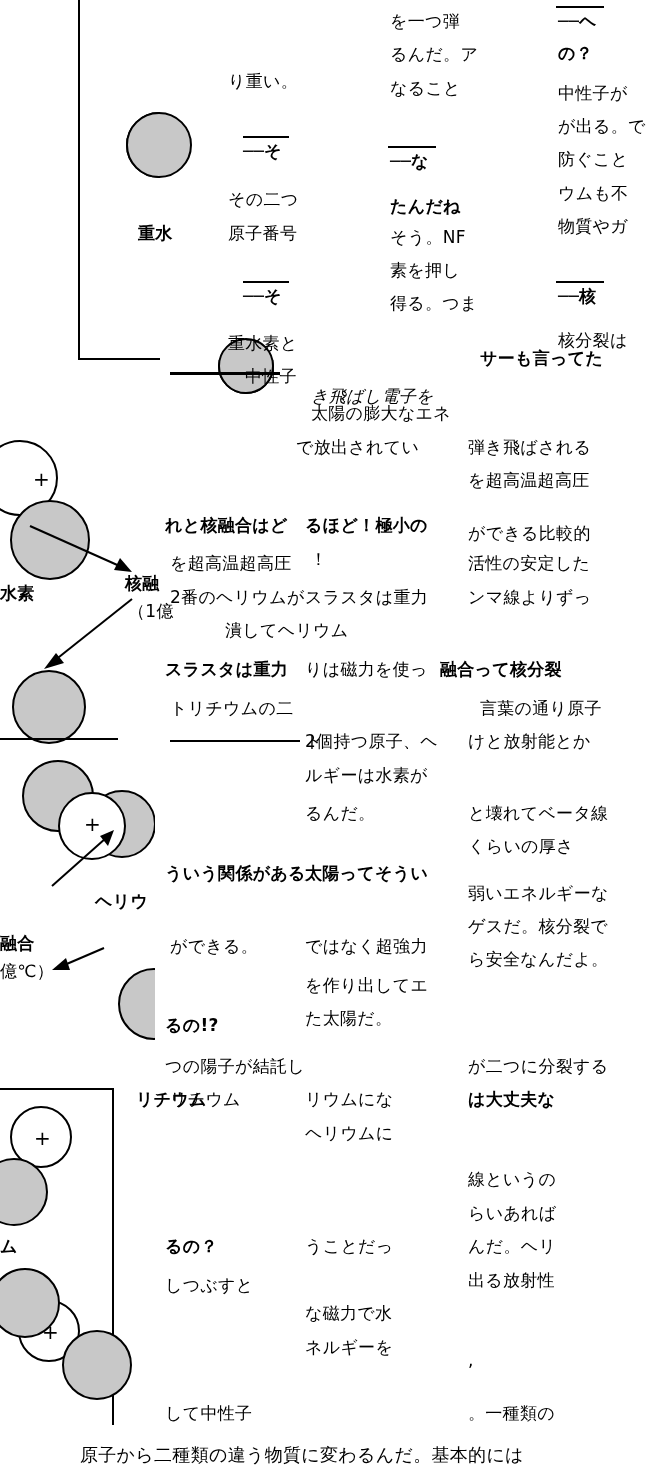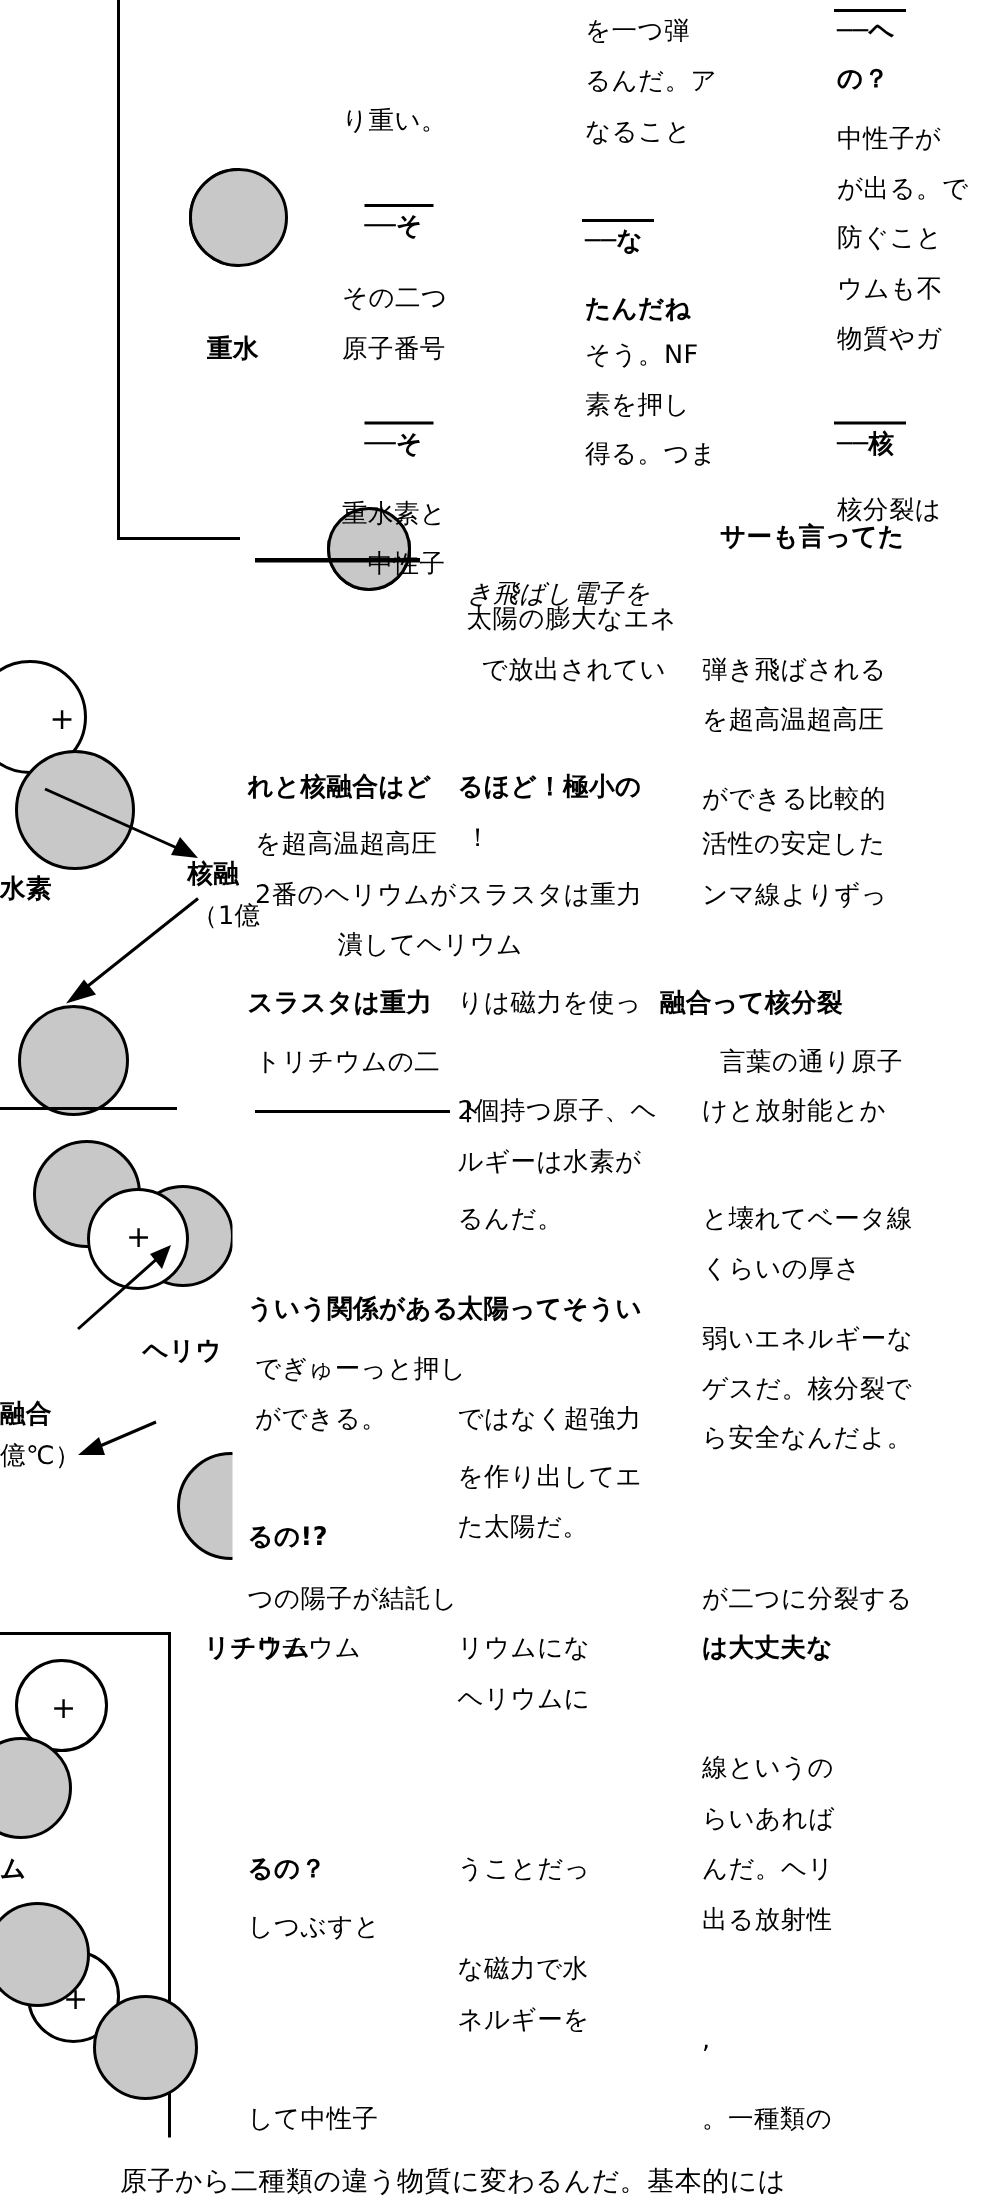--- a/index.html
+++ b/index.html
@@ -165,30 +165,29 @@
       <div class="frag bold" style="left: 558px; top: 40px;">の？</div>
       <div class="frag" style="left: 558px; top: 80px;">中性子が</div>
       <div class="frag" style="left: 558px; top: 113px;">が出る。で</div>
       <div class="frag" style="left: 558px; top: 146px;">防ぐこと</div>
       <div class="frag" style="left: 558px; top: 180px;">ウムも不</div>
       <div class="frag" style="left: 558px; top: 213px;">物質やガ</div>
       <div class="frag bold" style="left: 558px; top: 283px;">──核</div>
       <div class="frag" style="left: 558px; top: 327px;">核分裂は</div>
       <div class="frag" style="left: 311px; top: 383px; font-style: italic;">き飛ばし電子を</div>
       <div class="frag" style="left: 311px; top: 400px;">太陽の膨大なエネ</div>
-      <div class="frag" style="left: 321px; top: 434px;">で放出されてい</div>
+      <div class="frag" style="left: 296px; top: 434px;">で放出されてい</div>
       <div class="frag bold" style="left: 165px; top: 512px;">れと核融合はど</div>
       <div class="frag" style="left: 170px; top: 550px;">を超高温超高圧</div>
       <div class="frag" style="left: 170px; top: 584px;">2番のヘリウムが</div>
       <div class="frag" style="left: 225px; top: 617px;">潰してヘリウム</div>
       <div class="frag bold" style="left: 165px; top: 656px;">スラスタは重力</div>
       <div class="frag" style="left: 170px; top: 695px;">トリチウムの二</div>
       <div class="frag" style="left: 305px; top: 728px;">ト</div>
       <div class="frag bold" style="left: 165px; top: 860px;">ういう関係がある</div>
-      <div class="frag" style="left: 170px; top: 900px;">でぎゅーっと押し</div>
       <div class="frag" style="left: 170px; top: 933px; text-align: right;">ができる。</div>
       <div class="frag bold" style="left: 165px; top: 1012px;">るの!?</div>
       <div class="frag" style="left: 165px; top: 1053px;">つの陽子が結託し</div>
       <div class="frag" style="left: 170px; top: 1086px;">リチウム</div>
       <div class="frag bold" style="left: 165px; top: 1233px;">るの？</div>
       <div class="frag" style="left: 165px; top: 1272px;">しつぶすと</div>
       <div class="frag" style="left: 165px; top: 1400px;">して中性子</div>
       <div class="frag bold" style="left: 305px; top: 512px;">るほど！極小の</div>
       <div class="frag" style="left: 310px; top: 546px;">！</div>
       <div class="frag" style="left: 305px; top: 584px;">スラスタは重力</div>

